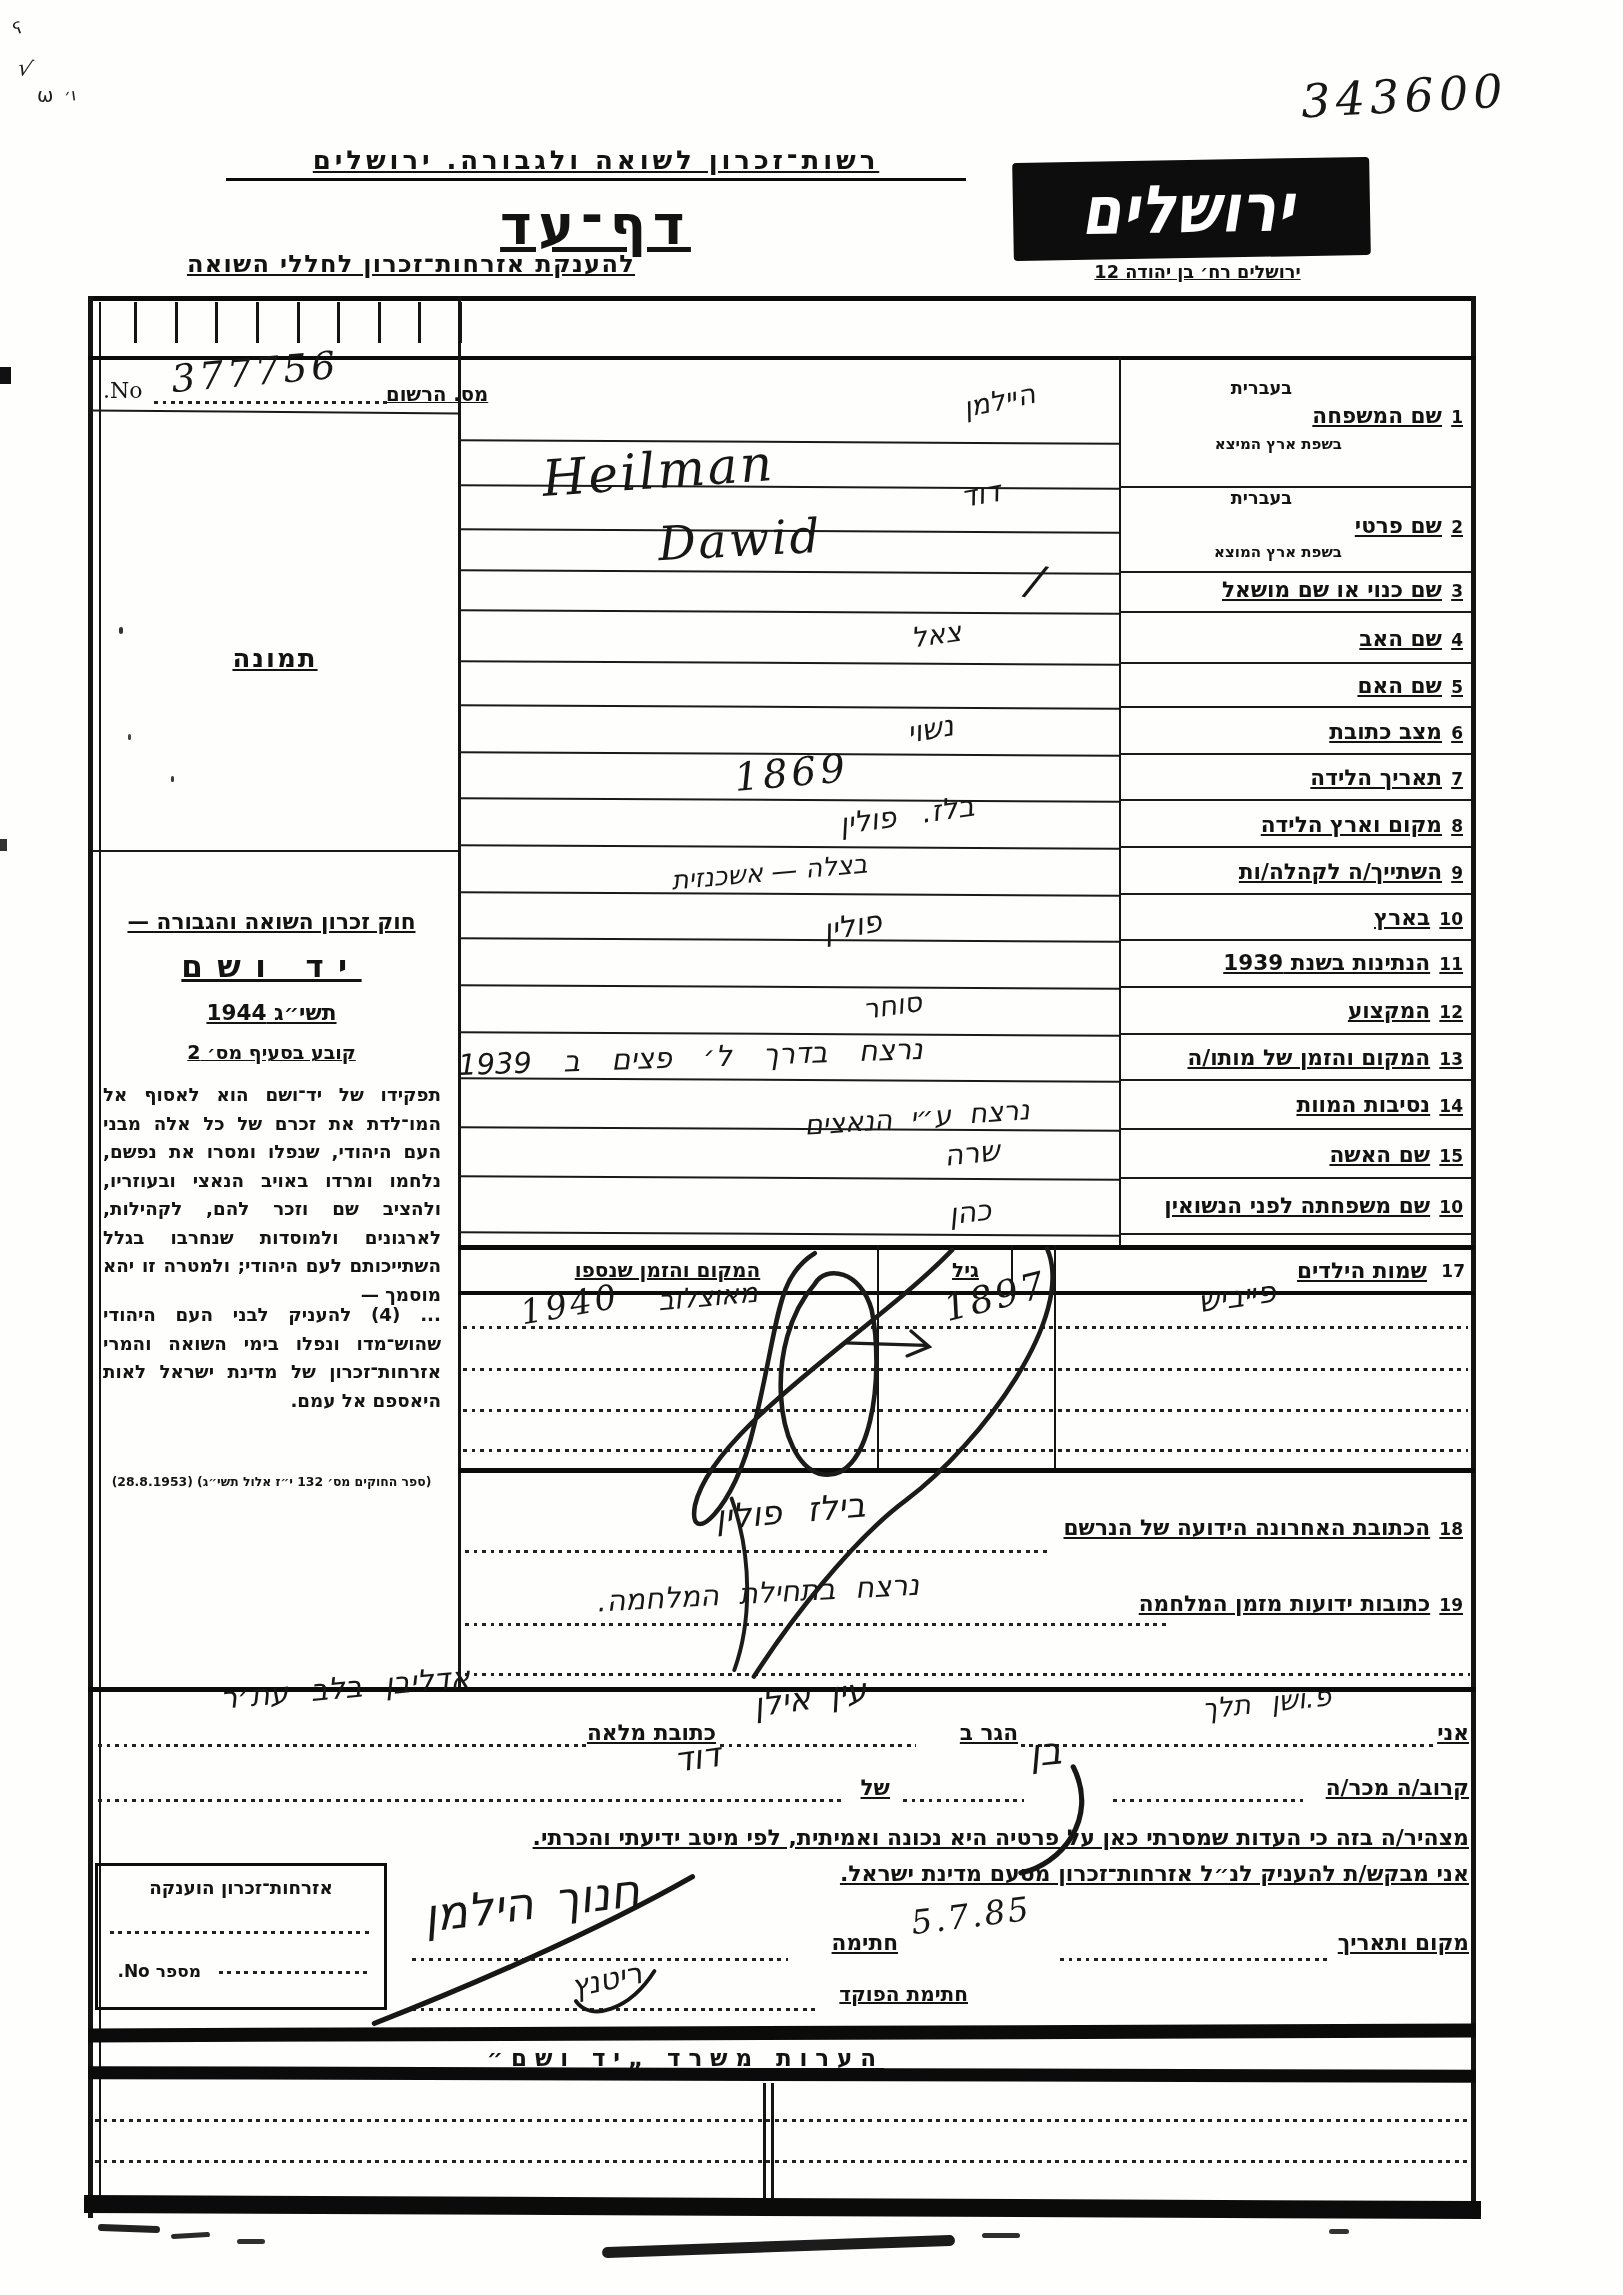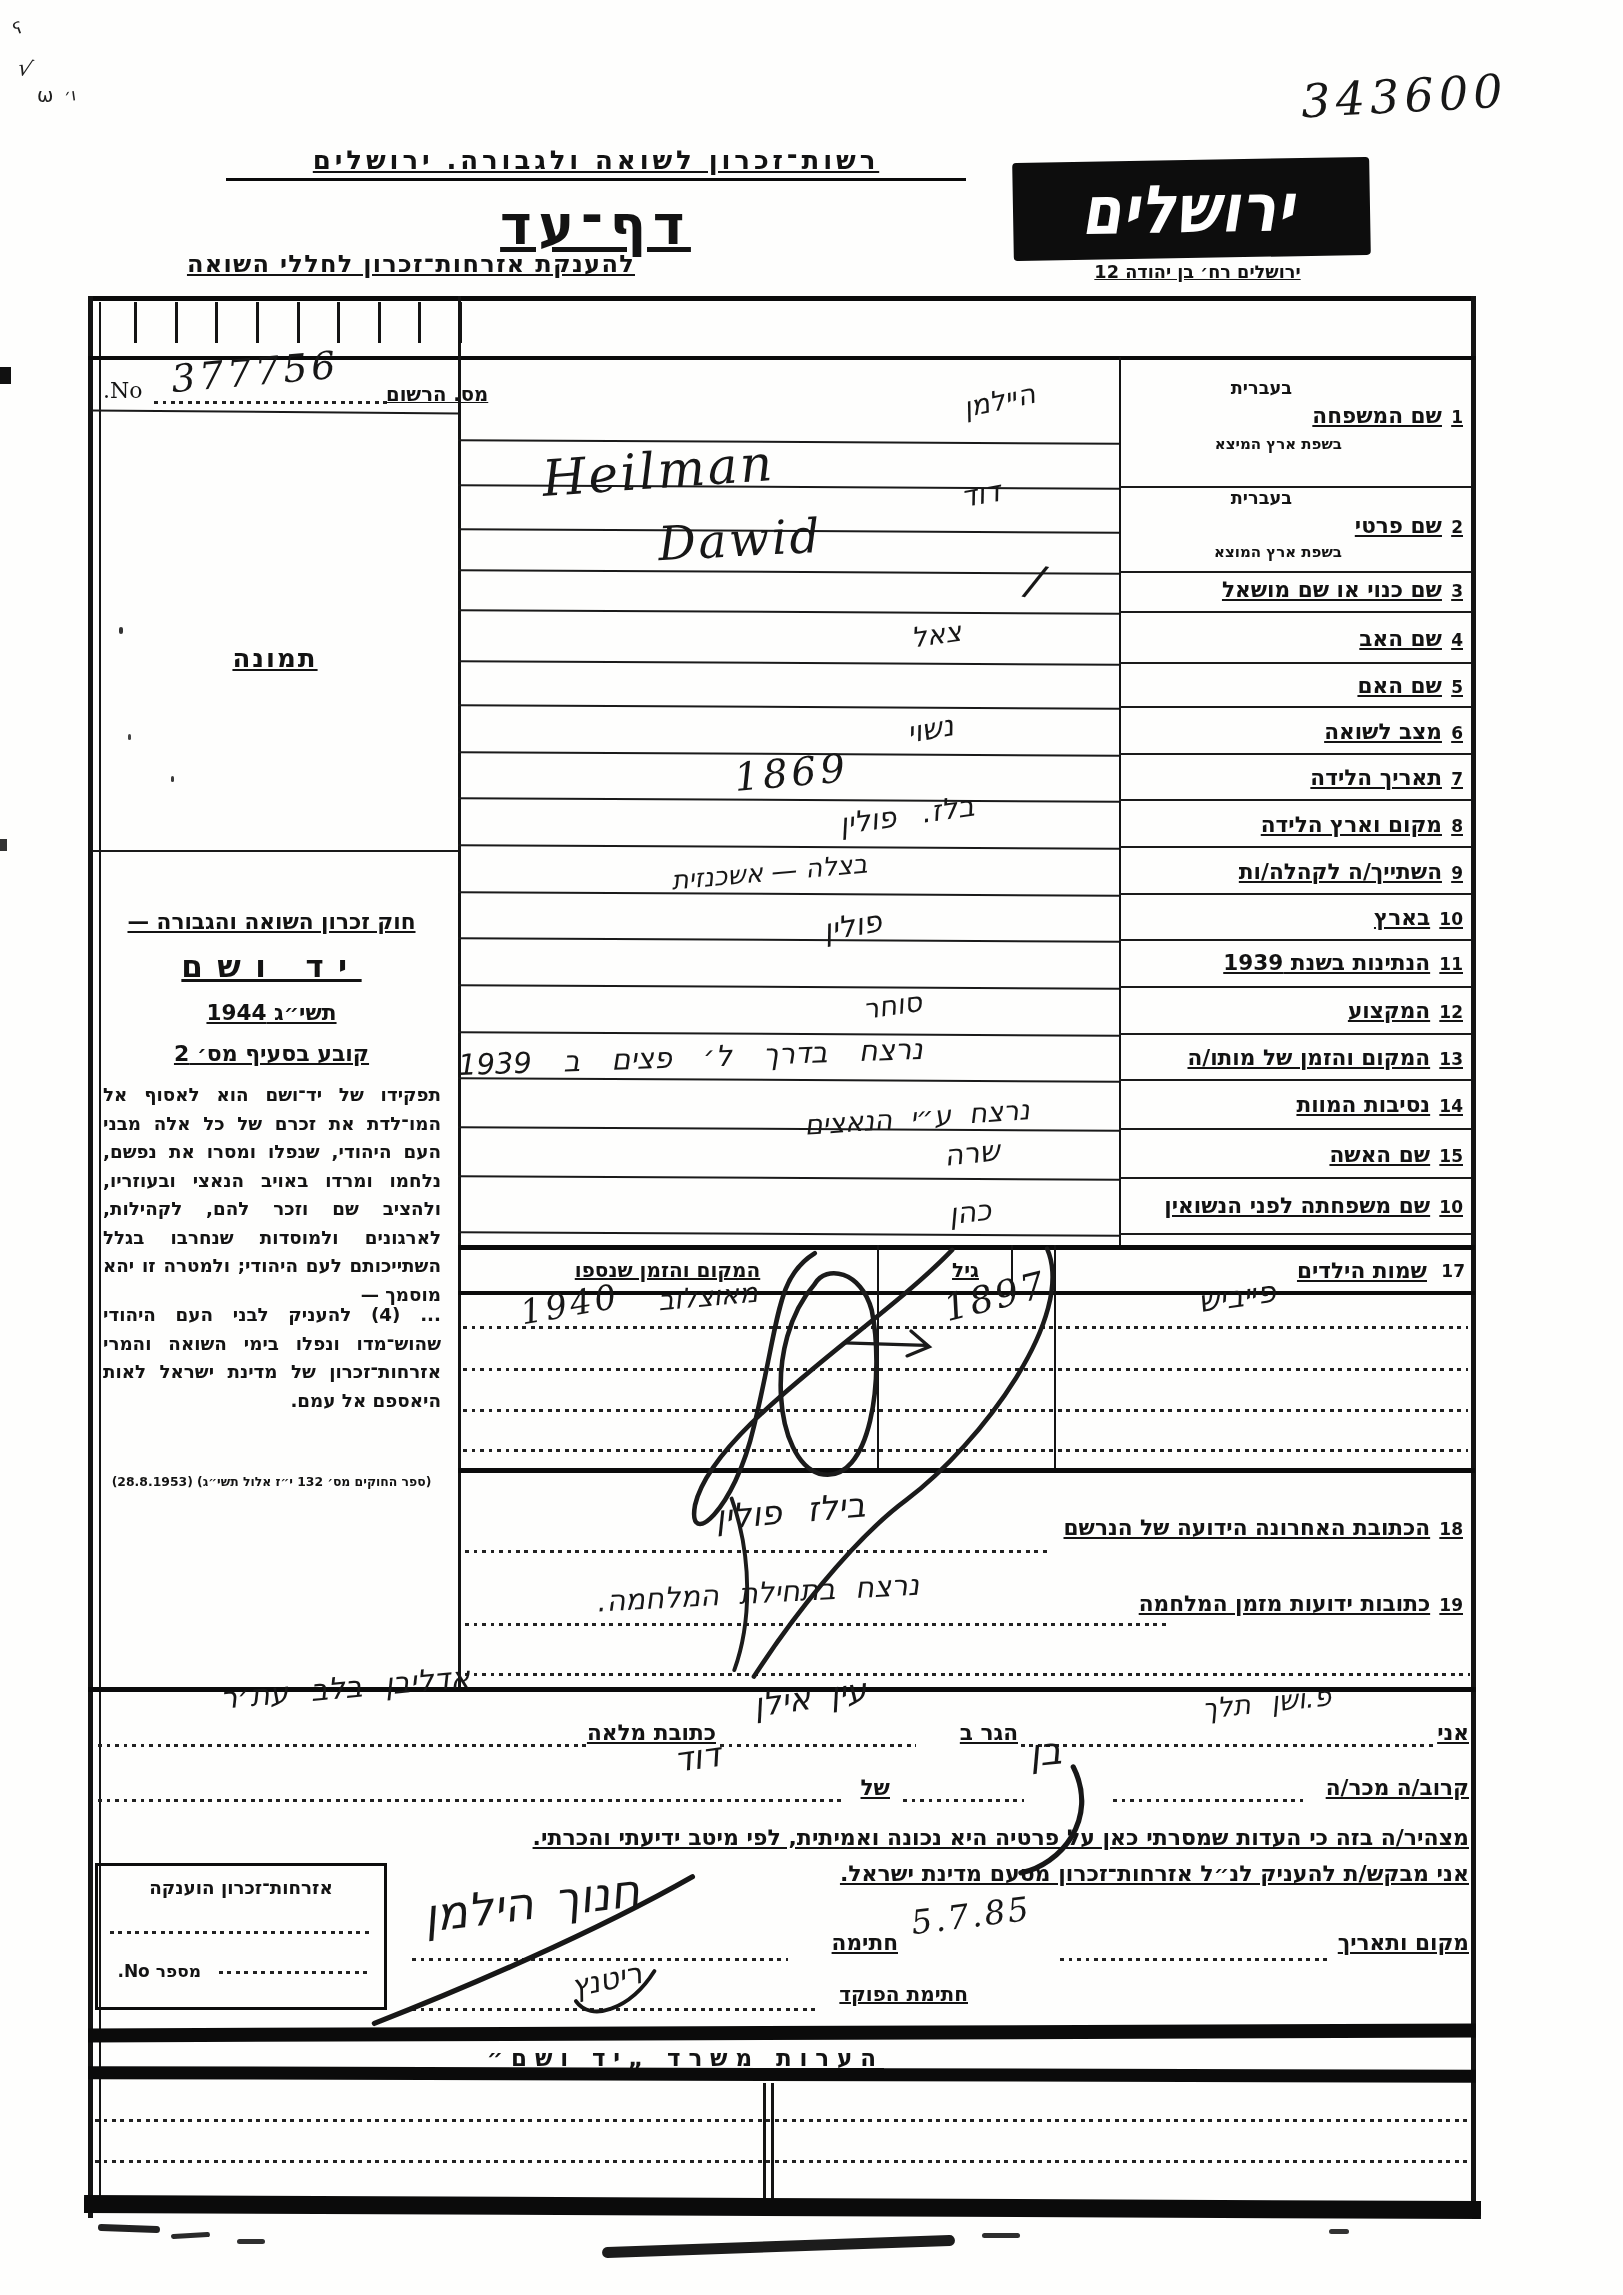--- a/index.html
+++ b/index.html
@@ -86,21 +86,21 @@
   <div class="abs ctr" style="left:98px;top:909px;width:347px;">
     <span class="lbl" style="font-size:21.6px;">חוק זכרון השואה והגבורה —</span>
   </div>
   <div class="abs ctr" style="left:98px;top:948px;width:347px;">
     <span class="lbl" style="font-size:31px;letter-spacing:14.4px;">יד ושם</span>
   </div>
   <div class="abs ctr" style="left:98px;top:1000px;width:347px;">
     <span class="lbl" style="font-size:21.6px;">תשי״ג 1944</span>
   </div>
   <div class="abs ctr" style="left:98px;top:1041px;width:347px;">
-    <span class="lbl" style="font-size:22px;">קובע בסעיף מס׳ 2</span>
+    <span class="lbl" style="font-size:19px;">קובע בסעיף מס׳ 2</span>
   </div>
   <div class="abs just" style="left:103px;top:1081px;width:338px;font-weight:700;font-size:18.3px;line-height:1.56;">תפקידו של יד־ושם הוא לאסוף אל המו־לדת את זכרם של כל אלה מבני העם היהודי, שנפלו ומסרו את נפשם, נלחמו ומרדו באויב הנאצי ובעוזריו, ולהציב שם וזכר להם, לקהילות, לארגונים ולמוסדות שנחרבו בגלל השתייכותם לעם היהודי; ולמטרה זו יהא מוסמך —</div>
   <div class="abs just" style="left:103px;top:1301px;width:338px;font-weight:700;font-size:18.3px;line-height:1.56;">... (4) להעניק לבני העם היהודי שהוש־מדו ונפלו בימי השואה והמרי אזרחות־זכרון של מדינת ישראל לאות היאספם אל עמם.</div>
   <div class="abs ctr" style="left:98px;top:1474px;width:347px;font-weight:700;font-size:12.4px;">(ספר החוקים מס׳ 132 י״ז אלול תשי״ג) (28.8.1953)</div>
 
   <div class="vline" style="left:458px;top:296px;width:3.3px;height:1394px;"></div>
   <div class="vline" style="left:1119px;top:357px;width:2px;height:890px;"></div>
 
   <div id="rules">
       <div class="line" style="left: 458px; top: 441px; width: 661px; transform: rotate(0.3deg);"></div>
@@ -143,21 +143,21 @@
   <div class="abs lbl" style="right:160px;top:403px;"><span class="num">1</span><span>שם המשפחה</span></div>
   <div class="abs sub" style="right:281px;top:435px;">בשפת ארץ המיצא</div>
 
   <div class="abs sub" style="right:331px;top:488px;font-size:17.7px;">בעברית</div>
   <div class="abs lbl" style="right:160px;top:513px;"><span class="num">2</span><span>שם פרטי</span></div>
   <div class="abs sub" style="right:281px;top:543px;">בשפת ארץ המוצא</div>
 
   <div class="abs lbl" style="right:160px;top:577px;"><span class="num">3</span><span>שם כנוי או שם מושאל</span></div>
   <div class="abs lbl" style="right:160px;top:626px;"><span class="num">4</span><span>שם האב</span></div>
   <div class="abs lbl" style="right:160px;top:673px;"><span class="num">5</span><span>שם האם</span></div>
-  <div class="abs lbl" style="right:160px;top:719px;"><span class="num">6</span><span>מצב לשואה</span></div>
+  <div class="abs lbl" style="right:160px;top:719px;"><span class="num">6</span><span>מצב כתובת</span></div>
   <div class="abs lbl" style="right:160px;top:765px;"><span class="num">7</span><span>תאריך הלידה</span></div>
   <div class="abs lbl" style="right:160px;top:812px;"><span class="num">8</span><span>מקום וארץ הלידה</span></div>
   <div class="abs lbl" style="right:160px;top:859px;"><span class="num">9</span><span>השתייך/ה לקהלה/ות</span></div>
   <div class="abs lbl" style="right:160px;top:905px;"><span class="num">10</span><span>בארץ</span></div>
   <div class="abs lbl" style="right:160px;top:950px;"><span class="num">11</span><span>הנתינות בשנת 1939</span></div>
   <div class="abs lbl" style="right:160px;top:998px;"><span class="num">12</span><span>המקצוע</span></div>
   <div class="abs lbl" style="right:160px;top:1045px;"><span class="num">13</span><span>המקום והזמן של מותו/ה</span></div>
   <div class="abs lbl" style="right:160px;top:1092px;text-align:right;"><span class="num">14</span><span>נסיבות המוות</span></div>
   <div class="abs lbl" style="right:160px;top:1142px;"><span class="num">15</span><span>שם האשה</span></div>
   <div class="abs lbl" style="right:160px;top:1193px;"><span class="num">10</span><span>שם משפחתה לפני הנשואין</span></div>

